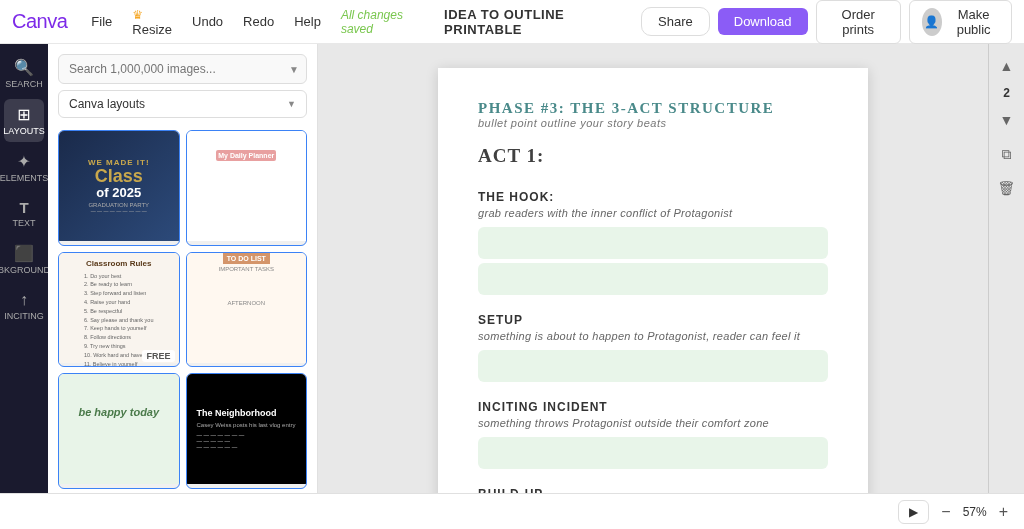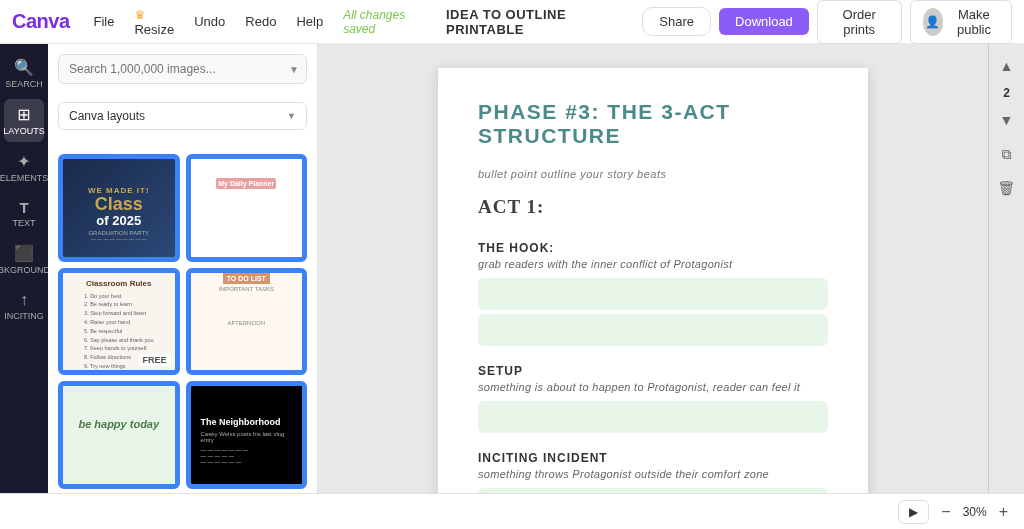--- a/index.html
+++ b/index.html
@@ -12,21 +12,21 @@
       display: flex;
       align-items: center;
       padding: 0 12px;
       border-bottom: 1px solid #e8e8e8;
       gap: 8px;
       flex-shrink: 0;
       z-index: 10;
     }
     .canva-logo {
       color: #7d2ae8;
-      font-weight: 700;
+      font-weight: 400;
       font-size: 20px;
       margin-right: 8px;
       letter-spacing: -0.5px;
     }
     .nav-menu { display: flex; gap: 4px; align-items: center; }
     .nav-item {
       padding: 4px 8px;
       font-size: 13px;
       color: #333;
       cursor: pointer;
@@ -126,21 +126,20 @@
 
     
     .panel {
       width: 270px;
       background: #fff;
       border-right: 1px solid #e0e0e0;
       display: flex;
       flex-direction: column;
       overflow: hidden;
       flex-shrink: 0;
-      gap: 12px;
     }
     .panel-search {
       padding: 10px 10px 6px;
     }
     .search-wrapper {
       position: relative;
       display: flex;
       align-items: center;
     }
     .search-input {
@@ -179,21 +178,21 @@
       padding: 4px 10px;
       overflow-y: auto;
       flex: 1;
     }
     .panel-card {
       border-radius: 6px;
       overflow: hidden;
       position: relative;
       cursor: pointer;
       background: #f0f0f0;
-      border: 5px solid #3b82f6;
+      border: 1px solid #3b82f6;
     }
     .card-inner {
       width: 100%;
       height: 110px;
       display: flex;
       align-items: center;
       justify-content: center;
       position: relative;
     }
     .free-badge {
@@ -261,27 +260,27 @@
     }
     .canvas-page {
       background: #fff;
       width: 430px;
       min-height: 480px;
       padding: 32px 40px;
       box-shadow: 0 2px 12px rgba(0,0,0,0.15);
       position: relative;
     }
     .page-phase {
-      font-size: 21px;
+      font-size: 15px;
       font-weight: 800;
       color: #4a8a8a;
       letter-spacing: 1.5px;
       text-transform: uppercase;
-      margin-bottom: 20px;
-      font-family: Liberation Sans, sans-serif;
+      margin-bottom: 0;
+      font-family: Liberation Serif, serif;
     }
     .page-subtitle {
       font-size: 11px;
       color: #777;
       letter-spacing: 0.5px;
       margin-bottom: 16px;
       font-style: italic;
     }
     .page-act {
       font-size: 19px;
@@ -596,15 +595,15 @@
     <div class="r-icon">🗑</div>
   </div>
 
 </div>
 
 <div class="bottom-bar">
   <button class="bottom-btn">
     <span>▶</span>
   </button>
   <button class="zoom-minus">−</button>
-  <span class="zoom-text">30%</span>
+  <span class="zoom-text">57%</span>
   <button class="zoom-plus">+</button>
 </div>
 
 </body></html>

